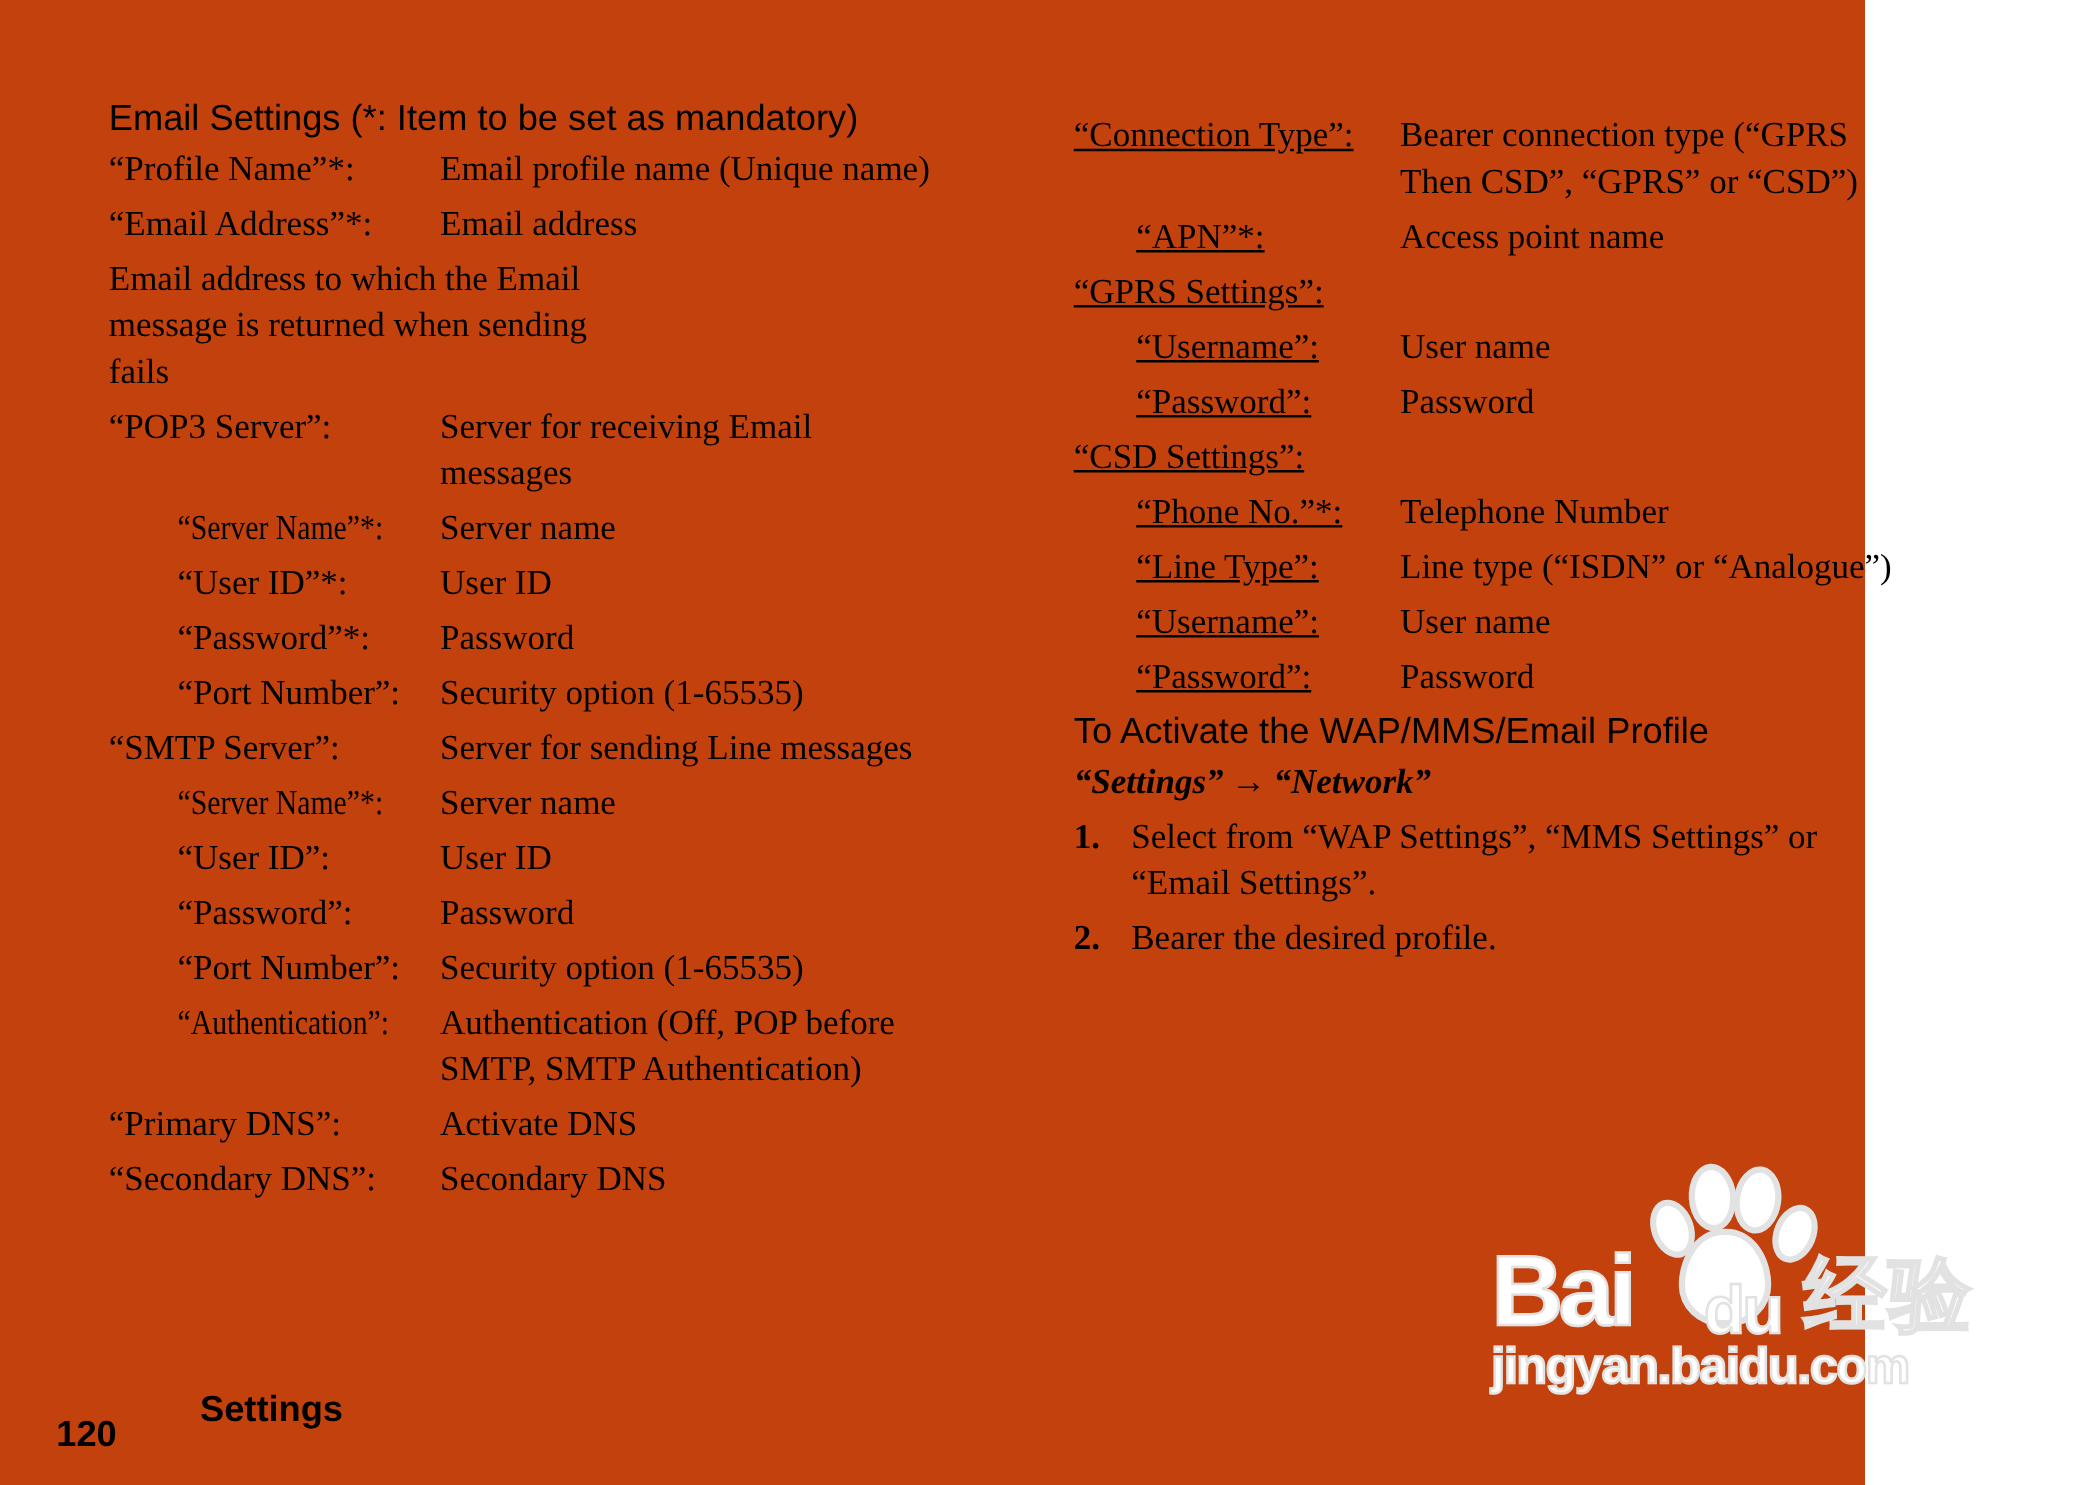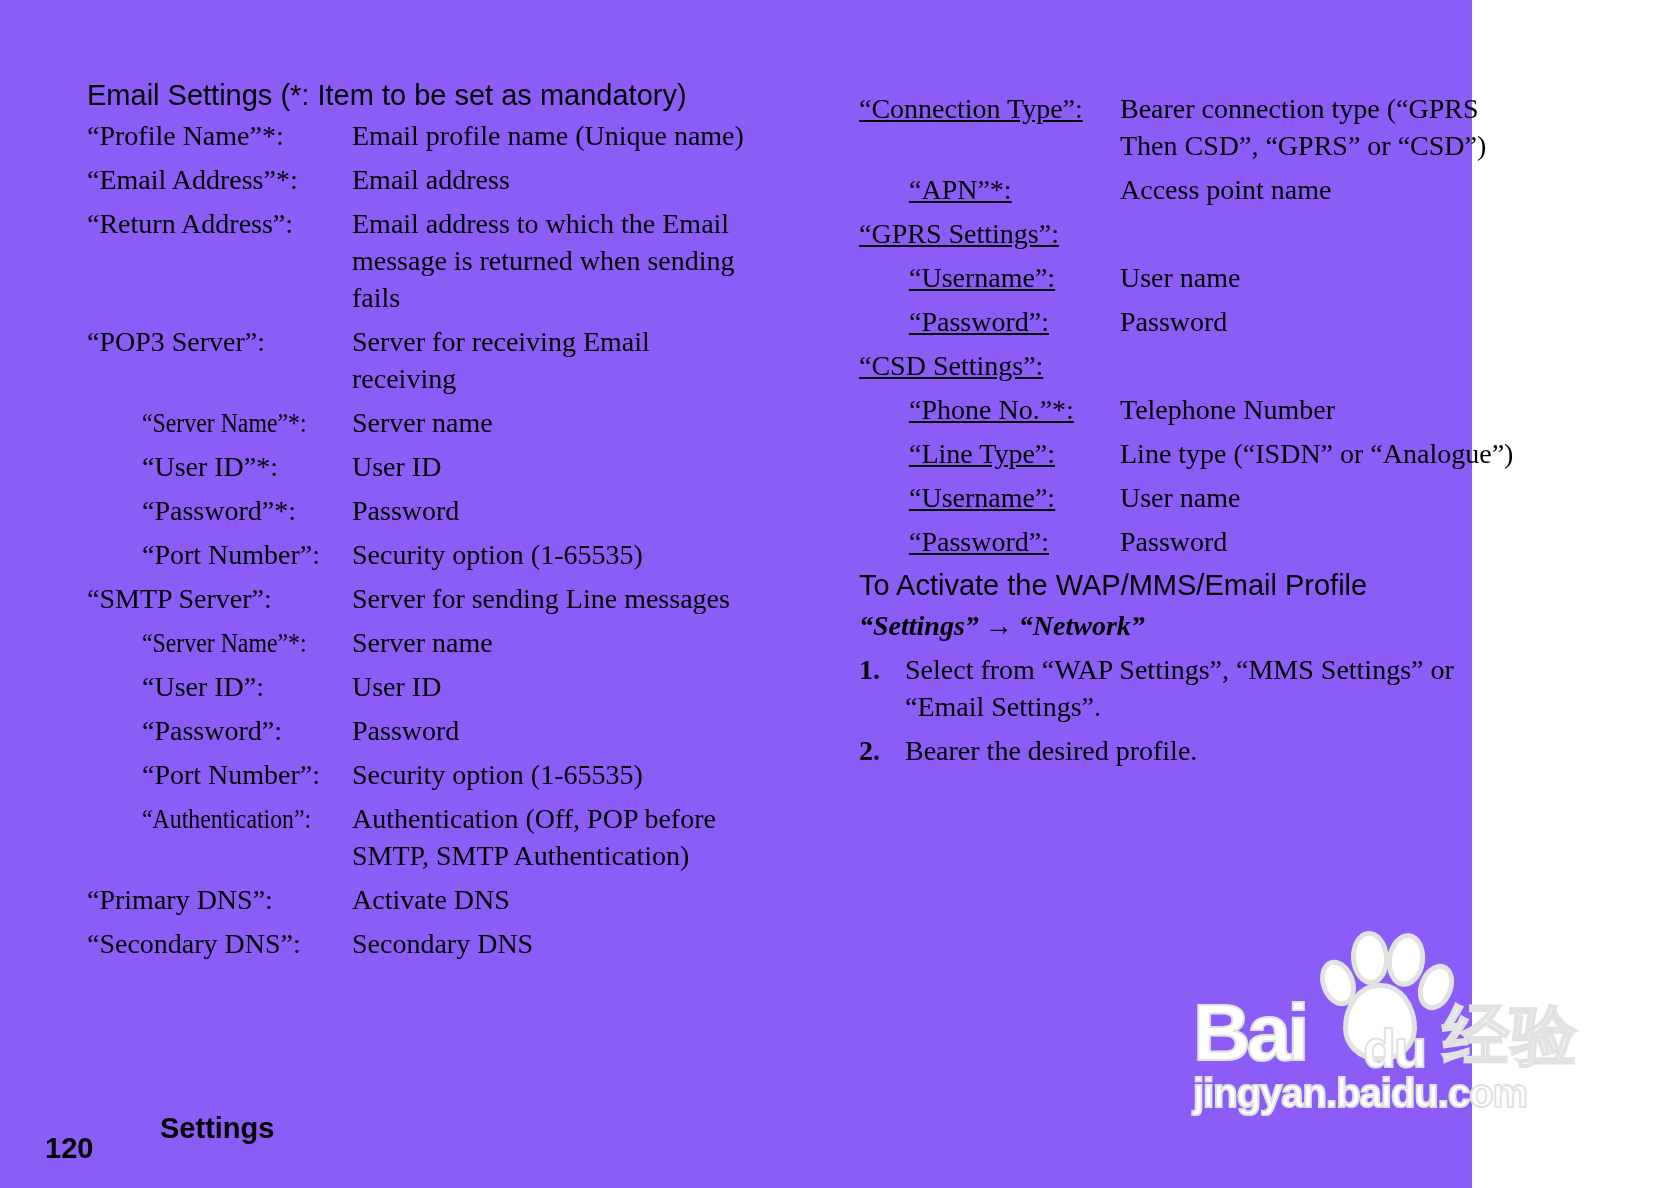--- a/index.html
+++ b/index.html
@@ -1,20 +1,20 @@
 <!DOCTYPE html>
 <html><head>
 <meta charset="utf-8">
 <style>
   html,body{margin:0;padding:0;}
   body{
     width:1680px;height:1188px;background:#ffffff;color:#000;
     font-family:"Liberation Serif",serif;overflow:hidden;
   }
-  .page{position:relative;width:1472px;height:1188px;background:#8b5cf6;}
+  .page{position:relative;width:1472px;height:1188px;background:#c2410c;padding-left:20px;}
 
   
   .col{position:absolute;}
   .col-left{left:87px;top:78px;width:745px;}
   .col-right{left:859px;top:90px;width:790px;}
 
   .section-heading{
     font-family:"Liberation Sans",sans-serif;
     font-size:29px;font-weight:400;line-height:34px;
     margin:0 0 5px 0;white-space:nowrap;
@@ -93,32 +93,31 @@
             <div class="line">Email profile name (Unique name)</div>
           </span>
         </div>
         <div class="row">
           <span class="term">“Email Address”*:</span>
           <span class="desc">
             <div class="line">Email address</div>
           </span>
         </div>
         <div class="row">
-          <span class="term">“Return Address”:</span>
           <span class="desc">
             <div class="line">Email address to which the Email</div>
             <div class="line">message is returned when sending</div>
             <div class="line">fails</div>
           </span>
         </div>
         <div class="row">
           <span class="term">“POP3 Server”:</span>
           <span class="desc">
             <div class="line">Server for receiving Email</div>
-            <div class="line">receiving</div>
+            <div class="line">messages</div>
           </span>
         </div>
         <div class="row indent">
           <span class="term"><span class="condensed-inner">“Server Name”*:</span></span>
           <span class="desc">
             <div class="line">Server name</div>
           </span>
         </div>
         <div class="row indent">
           <span class="term">“User ID”*:</span>

